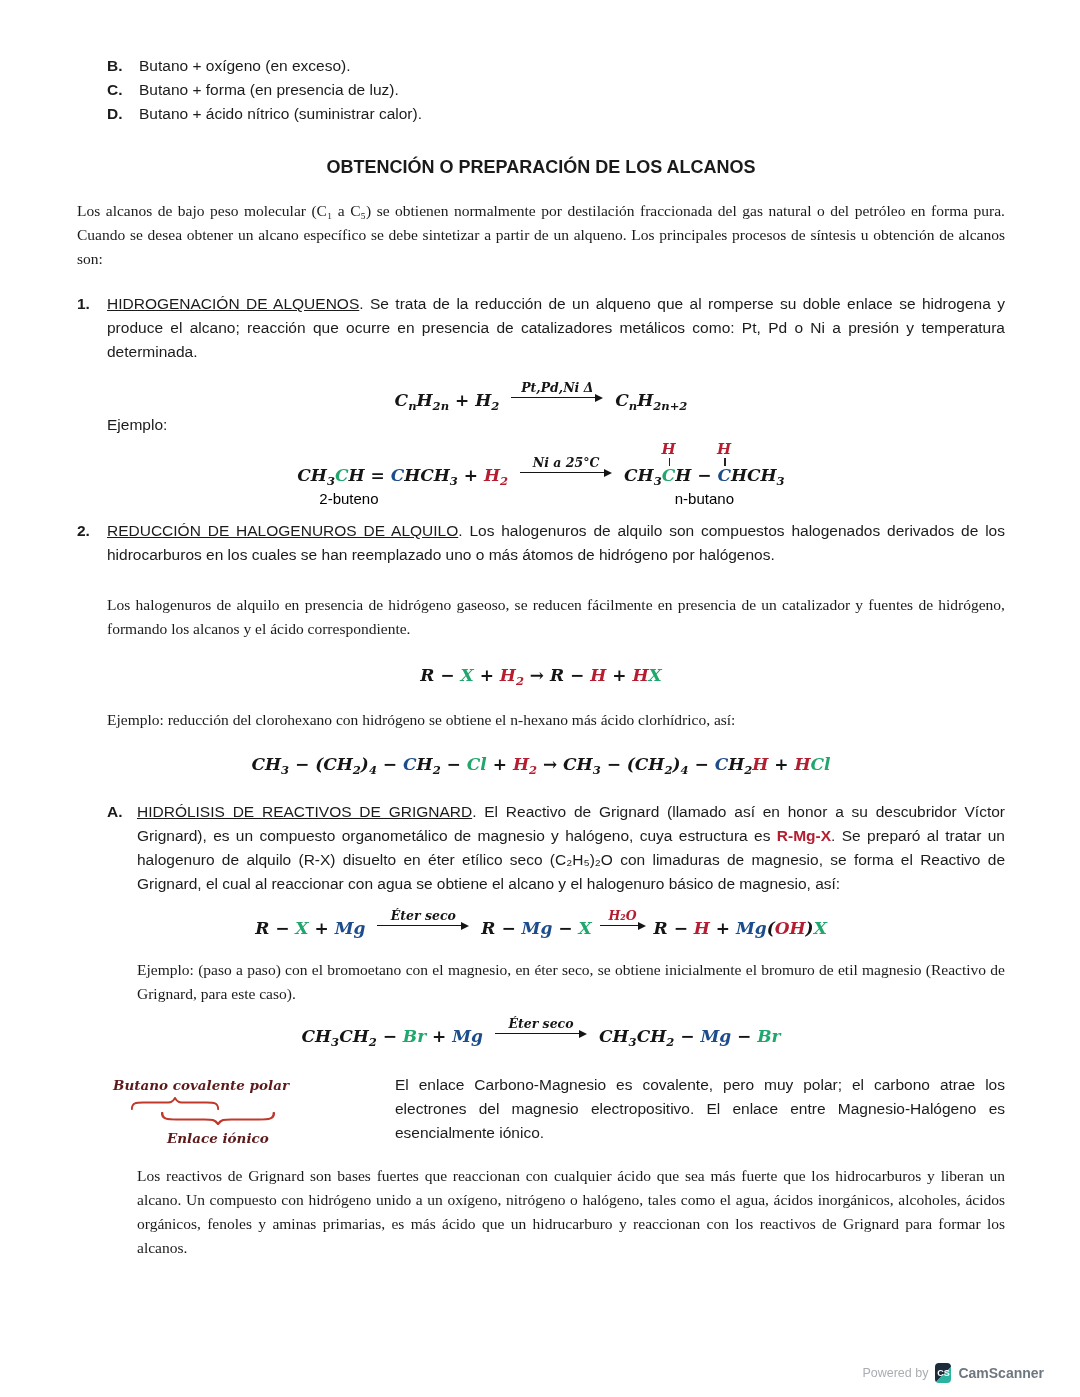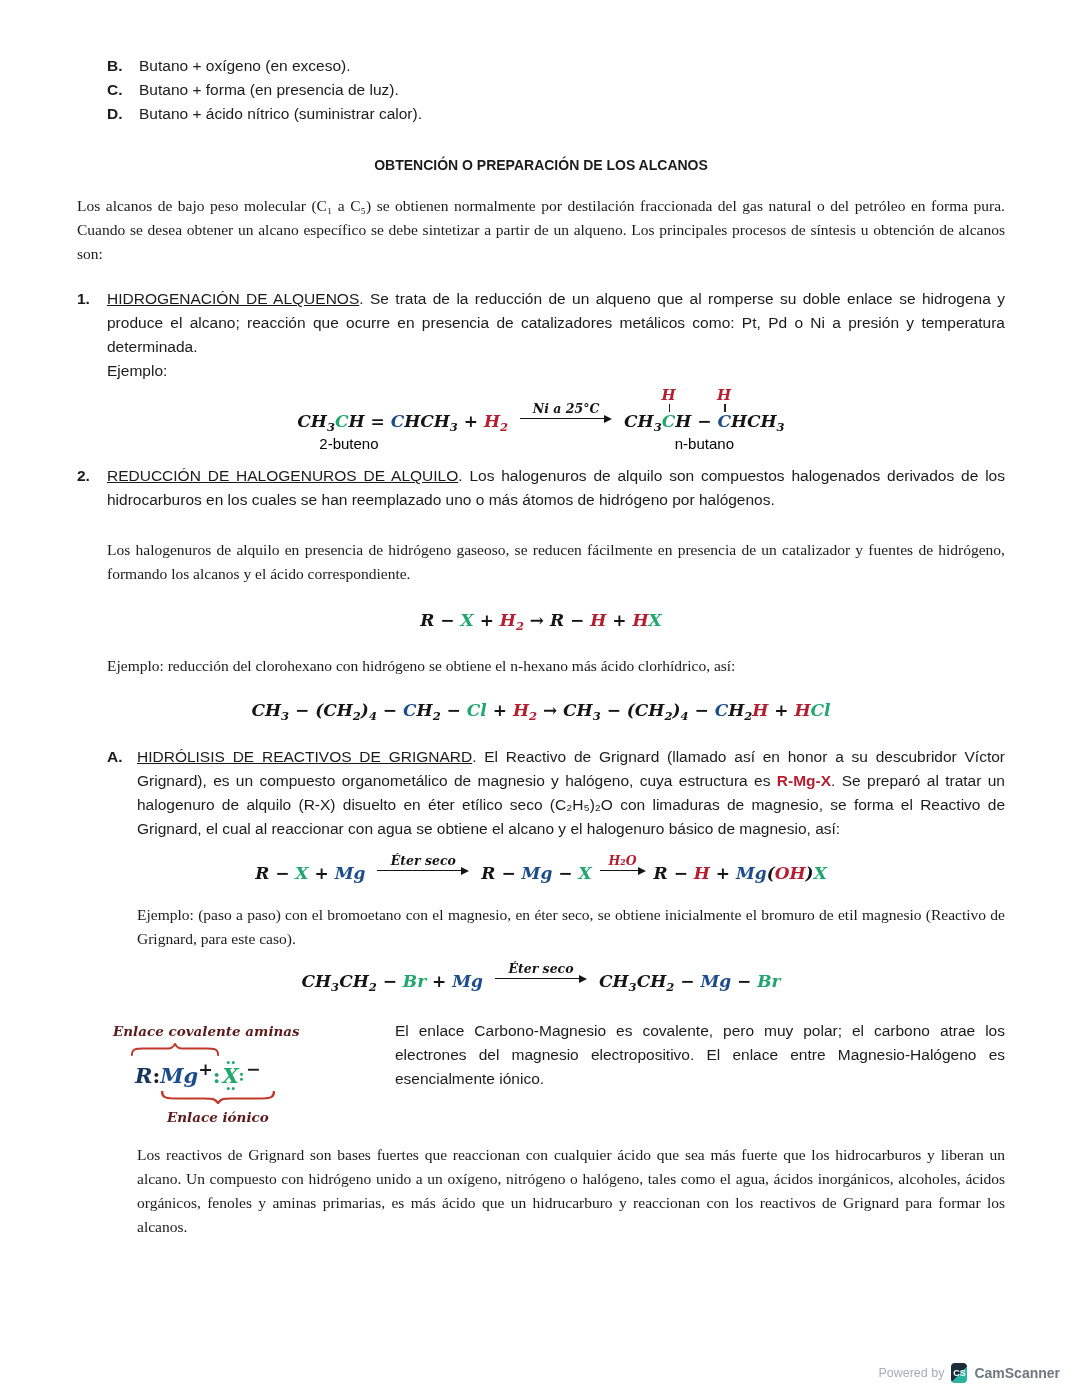--- a/index.html
+++ b/index.html
@@ -11,21 +11,21 @@
   .body-text{font-size:15.5px;line-height:24px;}
   .justify{text-align:justify;}
   .indent1{margin-left:30px;}
   .indent2{margin-left:60px;}
 
   
   .top-list{margin-left:30px;}
   .top-li{display:flex;font-size:15.5px;line-height:24px;}
   .top-li .letter{width:32px;flex:none;font-weight:bold;}
 
-  .doc-title{text-align:center;font-weight:bold;font-size:14px;margin-top:31px;}
+  .doc-title{text-align:center;font-weight:bold;font-size:18px;margin-top:31px;}
 
   .para{margin-top:21px;font-family:Liberation Serif, serif;}
 
   .num-item{display:flex;margin-top:21px;}
   .num-item .num{width:30px;flex:none;font-weight:bold;}
   .num-item .content{flex:1;}
   .item-heading{text-decoration:underline;}
 
   
   .eq{
@@ -72,21 +72,21 @@
   .x-cluster{position:relative;display:inline-block;margin-left:2px;}
   .dots{position:absolute;display:flex;gap:2.5px;}
   .dots i{width:3px;height:3px;border-radius:50%;background:var(--green);display:block;}
   .dots-above{bottom:calc(100% - 1px);left:50%;transform:translateX(-50%);}
   .dots-below{top:calc(100% - 2px);left:50%;transform:translateX(-50%);}
   .dots-right{left:calc(100% + 1px);top:55%;transform:translateY(-50%);flex-direction:column;}
   .bond-para{flex:1;margin-left:40px;}
 
   .page-number{text-align:right;margin-top:20px;font-size:15.5px;}
 
-  .footer{position:absolute;right:20px;bottom:14px;display:flex;align-items:center;gap:7px;}
+  .footer{position:absolute;right:36px;bottom:14px;display:flex;align-items:center;gap:7px;}
   .powered-by{font-size:12.5px;color:#a9adb2;}
   .cs-badge{width:16px;height:20px;border-radius:4px;display:flex;align-items:center;justify-content:center;
     background:linear-gradient(135deg,#1d2c3a 55%,#2bb3a0 55%);
     color:#fff;font-size:9px;font-weight:bold;letter-spacing:0;}
   .cs-name{font-size:14px;color:#6e777f;font-weight:600;}
 </style>
 </head>
 <body>
 
 <div class="page">
@@ -110,20 +110,21 @@
 
   <div class="para body-text justify">Los alcanos de bajo peso molecular (C₁ a C₅) se obtienen normalmente por destilación fraccionada del gas natural o del petróleo en forma pura. Cuando se desea obtener un alcano específico se debe sintetizar a partir de un alqueno. Los principales procesos de síntesis u obtención de alcanos son:</div>
 
   <div class="num-item body-text">
     <span class="num">1.</span>
     <div class="content justify">
       <span class="item-heading">HIDROGENACIÓN DE ALQUENOS</span><span>. Se trata de la reducción de un alqueno que al romperse su doble enlace se hidrogena y produce el alcano; reacción que ocurre en presencia de catalizadores metálicos como: Pt, Pd o Ni a presión y temperatura determinada.</span>
     </div>
   </div>
 
+  <div class="eq" style="margin-top:26px;"><span>C</span><sub>n</sub><span>H</span><sub>2n</sub><span> + </span><span>H</span><sub>2</sub><span class="rxn-arrow"><span class="rxn-arrow-label">Pt,Pd,Ni Δ</span><span class="rxn-arrow-line"></span></span><span>C</span><sub>n</sub><span>H</span><sub>2n+2</sub></div>
 
   <div class="body-text indent1" style="margin-top:0;">Ejemplo:</div>
 
   <div class="eq" style="margin-top:28px;margin-bottom:24px;"><span class="eq-group"><span><span>CH</span><sub>3</sub><span class="c-green">C</span><span>H = </span><span class="c-blue">C</span><span>HCH</span><sub>3</sub></span><span class="eq-below left">2-buteno</span></span><span> + </span><span class="c-red">H</span><sub class="c-red">2</sub><span class="rxn-arrow"><span class="rxn-arrow-label">Ni a 25°C</span><span class="rxn-arrow-line"></span></span><span class="eq-group"><span><span>CH</span><sub>3</sub><span class="eq-stack"><span class="eq-above c-red">H</span><span class="eq-bar"></span><span class="c-green">C</span></span><span>H − </span><span class="eq-stack"><span class="eq-above c-red">H</span><span class="eq-bar"></span><span class="c-blue">C</span></span><span>HCH</span><sub>3</sub></span><span class="eq-below">n-butano</span></span></div>
 
   <div class="num-item body-text" style="margin-top:30px;">
     <span class="num">2.</span>
     <div class="content justify">
       <span class="item-heading">REDUCCIÓN DE HALOGENUROS DE ALQUILO</span><span>. Los halogenuros de alquilo son compuestos halogenados derivados de los hidrocarburos en los cuales se han reemplazado uno o más átomos de hidrógeno por halógenos.</span>
     </div>
@@ -145,36 +146,24 @@
   </div>
 
   <div class="eq" style="margin-top:22px;"><span>R − </span><span class="c-green">X</span><span> + </span><span class="c-blue">Mg</span><span class="rxn-arrow"><span class="rxn-arrow-label">Éter seco</span><span class="rxn-arrow-line"></span></span><span>R − </span><span class="c-blue">Mg</span><span> − </span><span class="c-green">X</span><span class="rxn-arrow short"><span class="rxn-arrow-label c-red">H₂O</span><span class="rxn-arrow-line"></span></span><span>R − </span><span class="c-red">H</span><span> + </span><span class="c-blue">Mg</span><span>(</span><span class="c-red">OH</span><span>)</span><span class="c-green">X</span></div>
 
   <div class="para body-text justify indent2" style="margin-top:20px;">Ejemplo: (paso a paso) con el bromoetano con el magnesio, en éter seco, se obtiene inicialmente el bromuro de etil magnesio (Reactivo de Grignard, para este caso).</div>
 
   <div class="eq" style="margin-top:20px;"><span>CH</span><sub>3</sub><span>CH</span><sub>2</sub><span> − </span><span class="c-green">Br</span><span> + </span><span class="c-blue">Mg</span><span class="rxn-arrow"><span class="rxn-arrow-label">Éter seco</span><span class="rxn-arrow-line"></span></span><span>CH</span><sub>3</sub><span>CH</span><sub>2</sub><span> − </span><span class="c-blue">Mg</span><span> − </span><span class="c-green">Br</span></div>
 
   <div class="diagram-row body-text">
     <div class="diagram">
-      <div class="diag-label diag-top-label">Enlace covalente aminas</div>
+      <div class="diag-label diag-top-label">Butano covalente polar</div>
       <svg class="diag-brace diag-overbrace" viewBox="0 0 100 14" preserveAspectRatio="none">
         <path d="M1,13 C1,6 6,6 14,6 L38,6 C45,6 47,6 50,1 C53,6 55,6 62,6 L86,6 C94,6 99,6 99,13" fill="none" stroke="#c0392b" stroke-width="2.2" stroke-linecap="round"></path>
       </svg>
-      <div class="diag-formula">
-        <span class="c-blue" style="color:#16365f;">R</span><span class="colon">:</span><span class="c-blue">Mg</span><sup>+</sup><span class="colon c-green">:</span><span class="x-cluster"><span class="c-green">X</span><span class="dots dots-above">
-              <i></i>
-              <i></i>
-            </span><span class="dots dots-below">
-              <i></i>
-              <i></i>
-            </span><span class="dots dots-right">
-              <i></i>
-              <i></i>
-            </span></span><sup style="margin-left:7px;">−</sup>
-      </div>
       <svg class="diag-brace diag-underbrace" viewBox="0 0 100 14" preserveAspectRatio="none">
         <path d="M1,1 C1,8 6,8 14,8 L38,8 C45,8 47,8 50,13 C53,8 55,8 62,8 L86,8 C94,8 99,8 99,1" fill="none" stroke="#c0392b" stroke-width="2.2" stroke-linecap="round"></path>
       </svg>
       <div class="diag-label diag-bottom-label">Enlace iónico</div>
     </div>
     <div class="bond-para justify">El enlace Carbono-Magnesio es covalente, pero muy polar; el carbono atrae los electrones del magnesio electropositivo. El enlace entre Magnesio-Halógeno es esencialmente iónico.</div>
   </div>
 
   <div class="para body-text justify indent2" style="margin-top:14px;">Los reactivos de Grignard son bases fuertes que reaccionan con cualquier ácido que sea más fuerte que los hidrocarburos y liberan un alcano. Un compuesto con hidrógeno unido a un oxígeno, nitrógeno o halógeno, tales como el agua, ácidos inorgánicos, alcoholes, ácidos orgánicos, fenoles y aminas primarias, es más ácido que un hidrucarburo y reaccionan con los reactivos de Grignard para formar los alcanos.</div>
 

